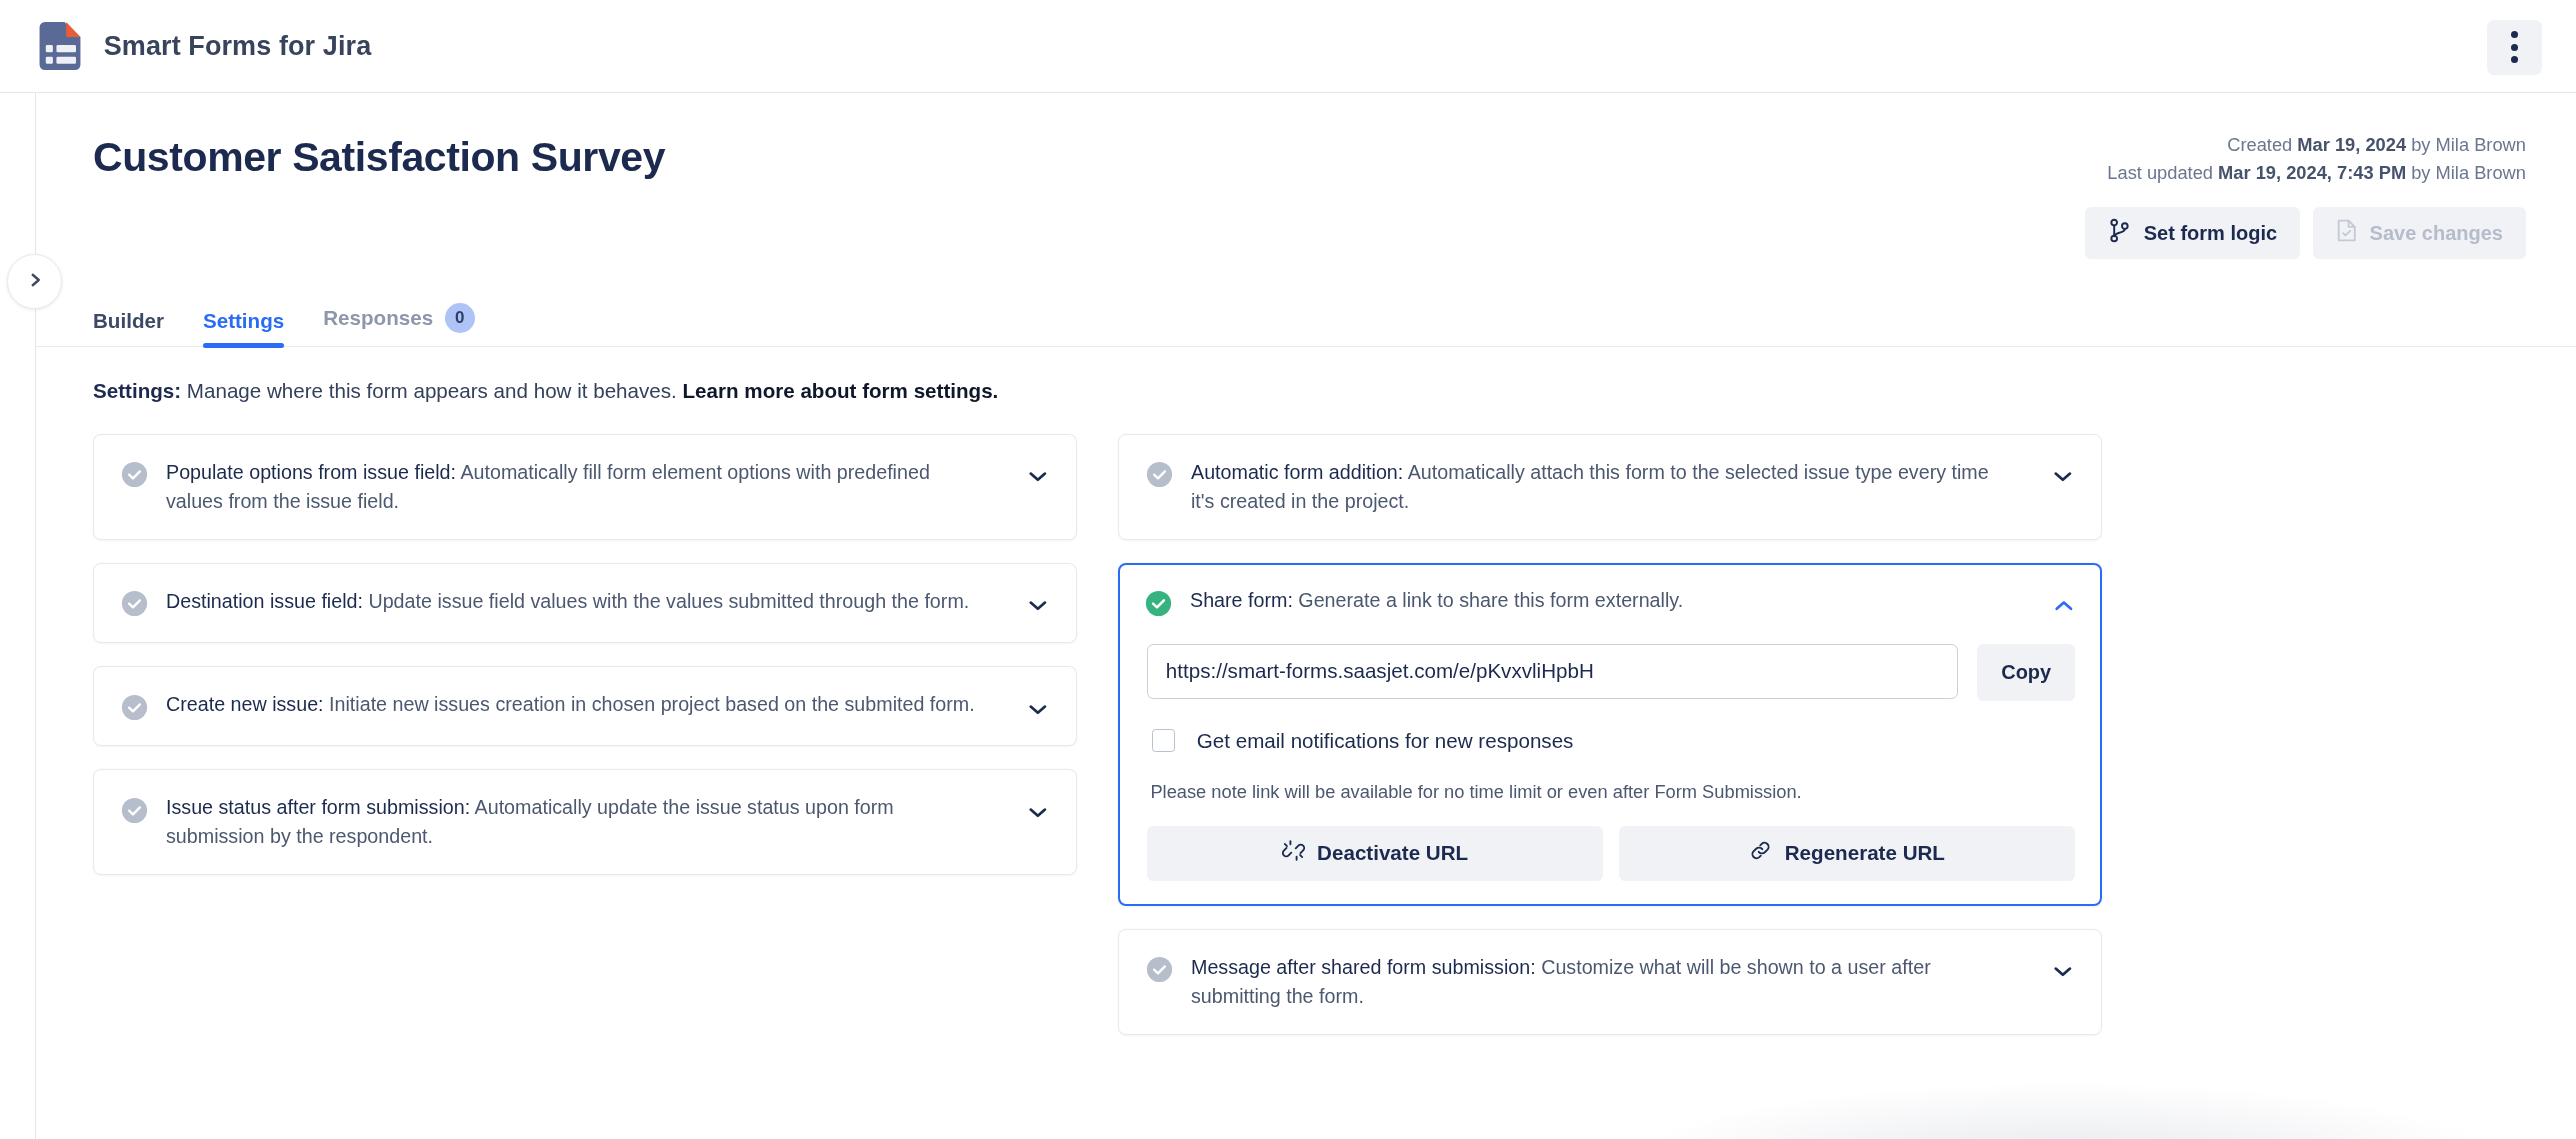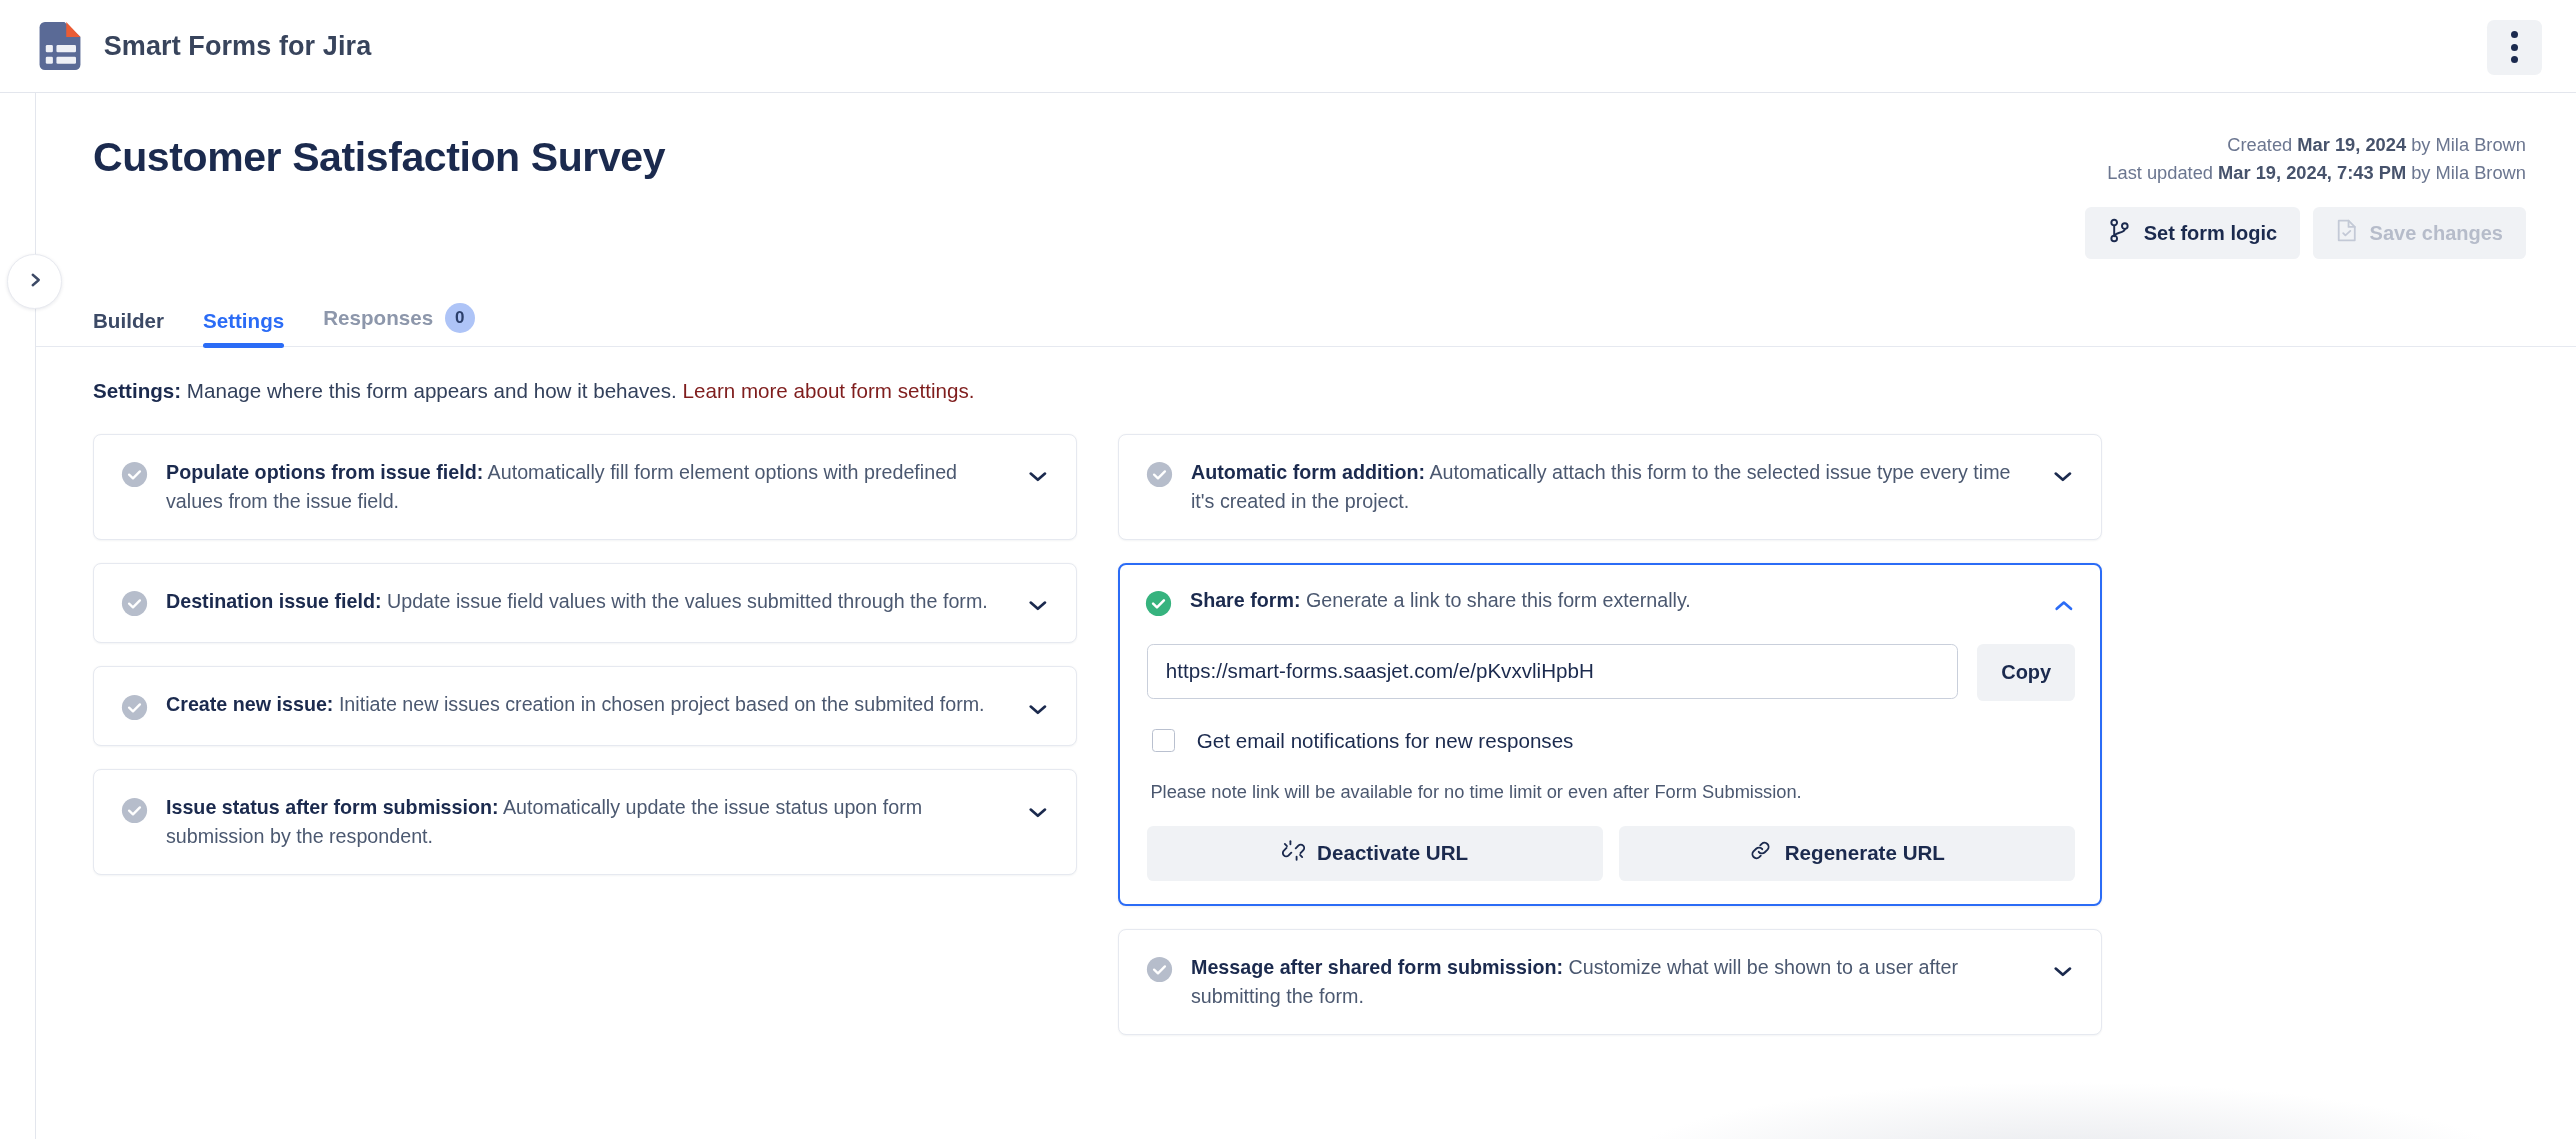--- a/index.html
+++ b/index.html
@@ -98,21 +98,21 @@
     font-size: 17px; font-weight: 700;
     display: inline-flex; align-items: center; justify-content: center; padding: 0 8px;
   }
 
   
   .intro {
     padding: 30px 57px 0 57px;
     font-size: 20.6px; color: #33415c; line-height: 1.35;
   }
   .intro b { font-weight: 700; color: #1b2a4e; }
-  .intro a { color: #7f1d1d; text-decoration: none; }
+  .intro a { color: #0f172a; text-decoration: none; font-weight: bold; }
 
   
   .cols {
     display: flex; gap: 41px; padding: 29px 52px 0 57px;
   }
   .col { width: 984px; display: flex; flex-direction: column; gap: 23px; }
 
   .card {
     background: #fff; border: 0.9px solid #e6e9f0; border-radius: 8px;
     box-shadow: 0 0.9px 1.8px rgba(25,35,60,.05);
@@ -121,21 +121,21 @@
     position: relative;
   }
   .card.expanded {
     border: 2.7px solid #2b6cf6; padding: 21.5px 23px 23px 25px;
     box-shadow: 0 0.9px 2.7px rgba(25,35,60,.07);
   }
   .chk-circle { width: 27px; height: 27px; flex: none; margin-top: 3.6px; }
   .card-text {
     flex: 1; font-size: 19.7px; line-height: 1.47; color: #4b5870; padding-right: 16px;
   }
-  .card-text b { color: #1b2a4e; font-weight: 700; }
+  .card-text b { color: #1b2a4e; font-weight: 400; }
   .chev {
     flex: none; width: 27px; height: 27px; margin-top: 5.4px;
     display: flex; align-items: center; justify-content: center; cursor: pointer;
   }
   .chev.blue svg { stroke: #2b6cf6; }
 
   .card-col { flex-direction: column; gap: 0; align-items: stretch; }
   .card-head-row { display: flex; align-items: flex-start; gap: 18px; }
 
   

